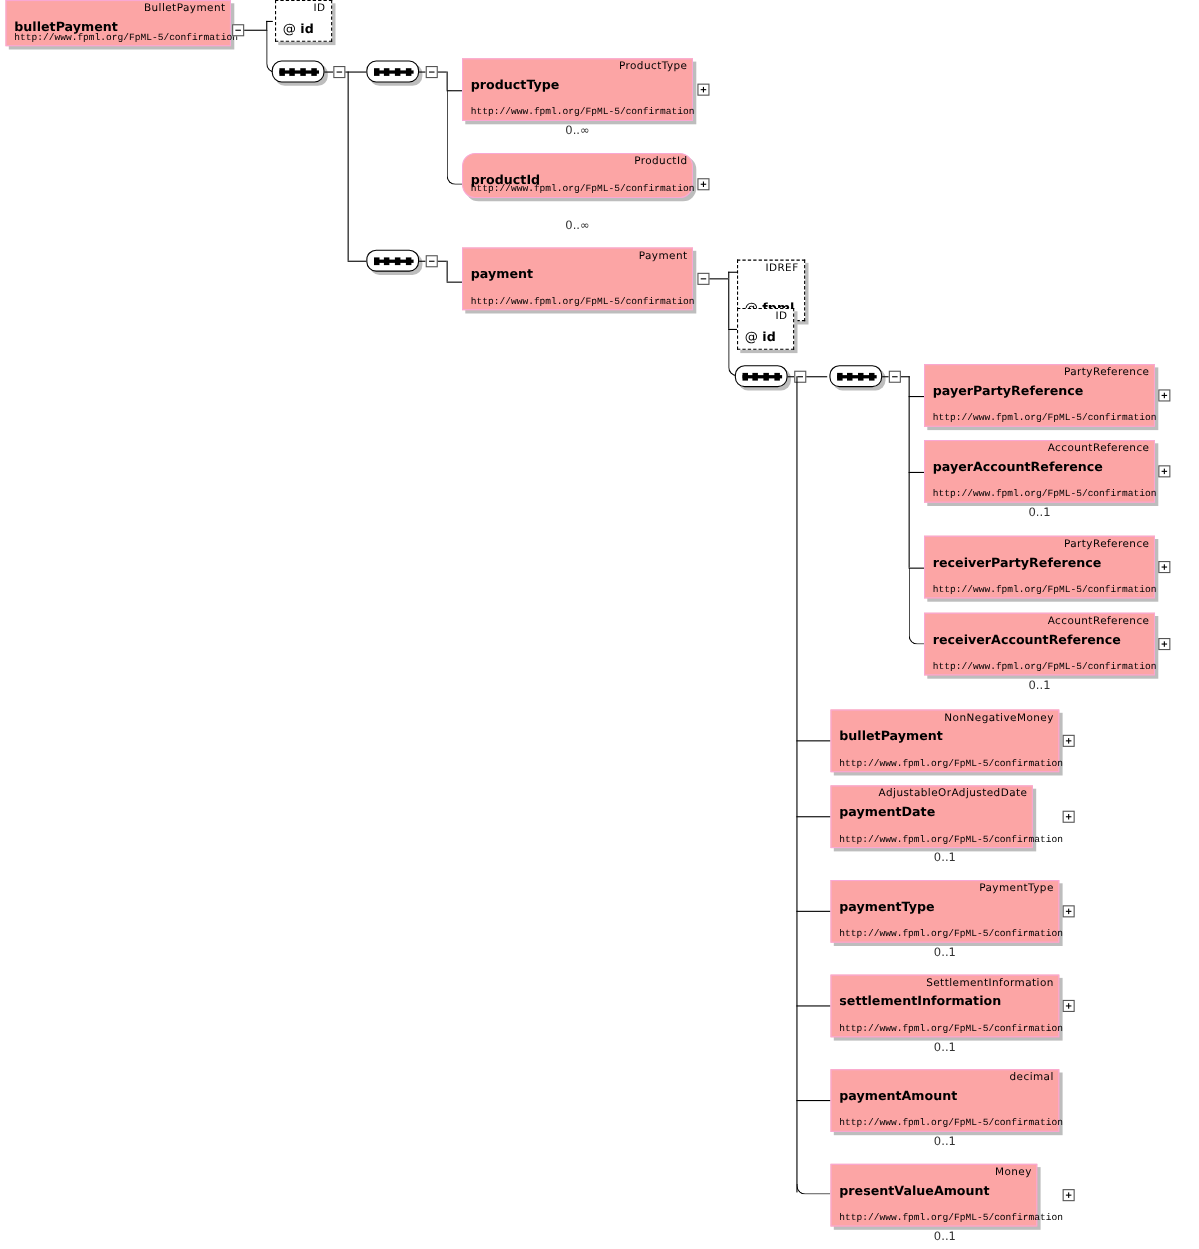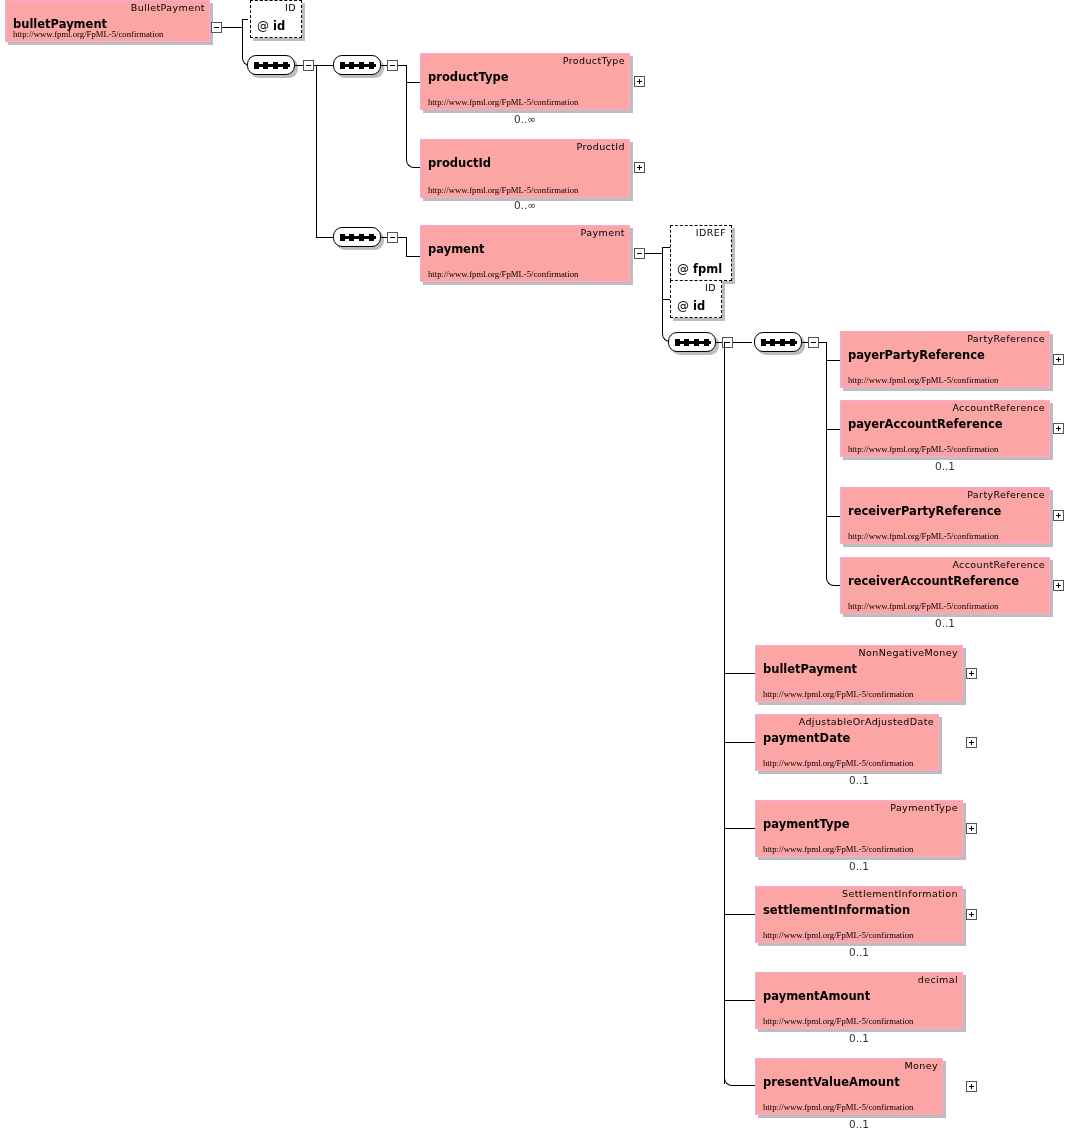--- a/index.html
+++ b/index.html
@@ -44,21 +44,21 @@
     white-space: nowrap;
     font-family: "DejaVu Sans", sans-serif;
   }
   .node .ns {
     position: absolute;
     left: 7px;
     bottom: 2px;
     font-size: 8.7px;
     color: #000;
     white-space: nowrap;
-    font-family: Liberation Serif, serif;
+    font-family: Liberation Mono, monospace;
   }
 
   
   .attr {
     position: absolute;
     box-sizing: border-box;
     background: #ffffff;
     border: 1px dashed #000000;
     box-shadow: 3px 3px 0 0 #bdbdbd;
   }
@@ -225,21 +225,21 @@
   <div class="elbow" style="left:406px; top:82px; width:14px; height:86px;"></div>
 
   <div class="node" style="left:420px; top:53px; width:210px; height:57px;">
     <span class="type">ProductType</span>
     <span class="name">productType</span>
     <span class="ns">http://www.fpml.org/FpML-5/confirmation</span>
   </div>
   <div class="tgl plus" style="left:634px; top:76px;"></div>
   <div class="card" style="left:475px; top:113px; width:100px;">0..∞</div>
 
-  <div class="node" style="left:420px; top:139px; width:210px; height:59px;">
+  <div class="node" style="left:420px; top:139px; width:210px; height:41px;border-radius:12px;">
     <span class="type">ProductId</span>
     <span class="name">productId</span>
     <span class="ns">http://www.fpml.org/FpML-5/confirmation</span>
   </div>
   <div class="tgl plus" style="left:634px; top:162px;"></div>
   <div class="card" style="left:475px; top:199px; width:100px;">0..∞</div>
 
   <div class="seq" style="left:333px; top:227px;">
     <div class="bar"></div>
     <div class="d d1"></div>
@@ -260,21 +260,21 @@
   </div>
   <div class="tgl" style="left:634px; top:248px;"></div>
   <div class="ln lnh" style="left:645px; top:253px; width:17px;"></div>
 
   <div class="ln lnv" style="left:662px; top:247px; height:6px;"></div>
   <div class="ln lnh" style="left:662px; top:247px; width:8px;"></div>
   <div class="ln lnv" style="left:662px; top:253px; height:46px;"></div>
   <div class="ln lnh" style="left:662px; top:299px; width:8px;"></div>
   <div class="elbow" style="left:662px; top:299px; width:14px; height:43px;"></div>
 
-  <div class="attr" style="left:670px; top:225px; width:62px; height:56px;">
+  <div class="attr" style="left:670px; top:236px; width:62px; height:56px;">
     <span class="type">IDREF</span>
     <span class="name"><span class="at">@</span> <span>fpml</span></span>
   </div>
 
   <div class="attr" style="left:670px; top:280px; width:52px; height:38px;">
     <span class="type">ID</span>
     <span class="name"><span class="at">@</span> <span>id</span></span>
   </div>
 
   <div class="seq" style="left:668px; top:332px;">

